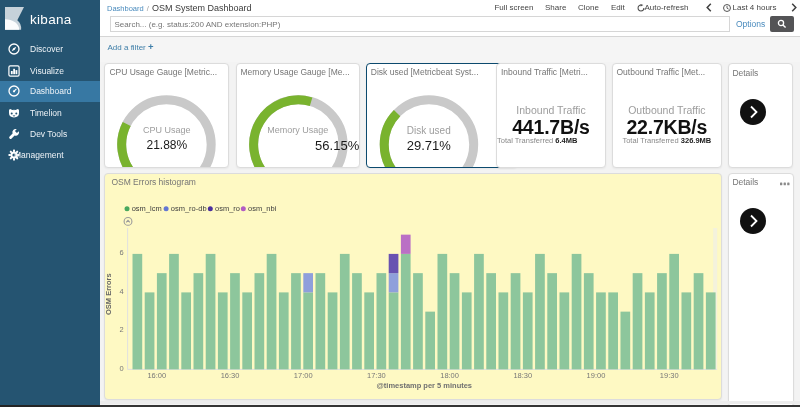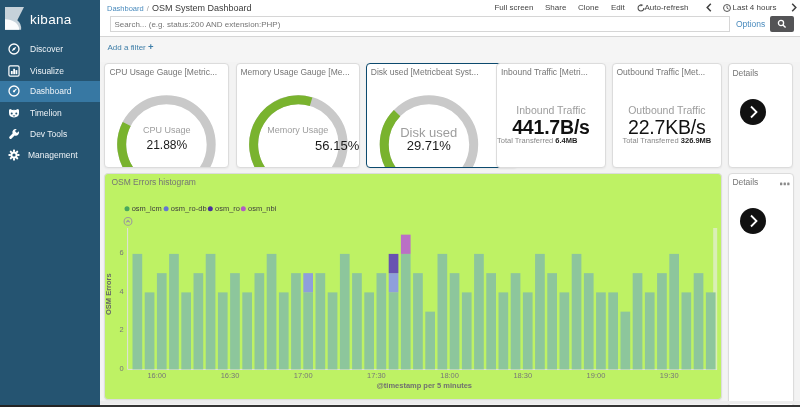--- a/index.html
+++ b/index.html
@@ -64,44 +64,44 @@
     </svg>
     <div style="position:absolute;left:0;top:61.1px;width:122.7px;text-align:center;font-size:9px;color:#9d9d9d">Memory Usage</div>
     <div style="position:absolute;left:0;top:73.4px;width:122.7px;text-align:right;font-size:13px;color:#1a1a1a">56.15%</div>
   </div>
 <div style="position:absolute;left:365.8px;top:63.4px;width:151px;height:104.6px;background:#fff;border:1px solid #0c4a6e;border-radius:4px;box-sizing:border-box;overflow:hidden;box-shadow:0 1px 2px rgba(0,0,0,0.05)">
     <div style="position:absolute;left:4px;top:3px;font-size:8.5px;color:#757575;white-space:nowrap">Disk used [Metricbeat Syst...</div>
     <svg style="position:absolute;left:0;top:0" width="123.9" height="102.6" viewBox="0 0 123.9 102.6">
       <path d="M30.3,112.2 A44.75,44.75 0 1 1 93.6,112.2" fill="none" stroke="#c9c9c9" stroke-width="9"></path>
       <path d="M30.3,112.2 A44.75,44.75 0 0 1 30.1,49.2" fill="none" stroke="#79b32e" stroke-width="9"></path>
     </svg>
-    <div style="position:absolute;left:0;top:61.1px;width:123.9px;text-align:center;font-size:13px;color:#9d9d9d">Disk used</div>
+    <div style="position:absolute;left:0;top:61.1px;width:123.9px;text-align:center;font-size:10px;color:#9d9d9d">Disk used</div>
     <div style="position:absolute;left:0;top:73.4px;width:123.9px;text-align:center;font-size:13px;color:#1a1a1a">29.71%</div>
   </div>
 <div style="position:absolute;left:496.0px;top:63.4px;width:110.0px;height:104.6px;background:#fff;border:1px solid #dcdcdc;border-radius:4px;box-sizing:border-box;overflow:hidden;box-shadow:0 1px 2px rgba(0,0,0,0.05)">
     <div style="position:absolute;left:4px;top:3px;font-size:8.5px;color:#757575;white-space:nowrap">Inbound Traffic [Metri...</div>
     <div style="position:absolute;left:0;top:39.6px;width:108.0px;text-align:center;font-size:10.5px;color:#9d9d9d">Inbound Traffic</div>
     <div style="position:absolute;left:0;top:51.6px;width:108.0px;text-align:center;font-size:19.5px;font-weight:bold;color:#111;letter-spacing:-0.2px">441.7B/s</div>
     <div style="position:absolute;left:0;top:71.2px;width:108.0px;text-align:left;font-size:7.5px;color:#8a8a8a">Total Transferred <b style="color:#222">6.4MB</b></div>
   </div>
 <div style="position:absolute;left:611.5px;top:63.4px;width:110.7px;height:104.6px;background:#fff;border:1px solid #dcdcdc;border-radius:4px;box-sizing:border-box;overflow:hidden;box-shadow:0 1px 2px rgba(0,0,0,0.05)">
     <div style="position:absolute;left:4px;top:3px;font-size:8.5px;color:#757575;white-space:nowrap">Outbound Traffic [Met...</div>
     <div style="position:absolute;left:0;top:39.6px;width:108.7px;text-align:center;font-size:10.5px;color:#9d9d9d">Outbound Traffic</div>
-    <div style="position:absolute;left:0;top:51.6px;width:108.7px;text-align:center;font-size:19.5px;font-weight:normal;color:#111;letter-spacing:-0.2px">22.7KB/s</div>
+    <div style="position:absolute;left:0;top:51.6px;width:108.7px;text-align:center;font-size:19.5px;font-weight:bold;color:#111;letter-spacing:-0.2px">22.7KB/s</div>
     <div style="position:absolute;left:0;top:71.2px;width:108.7px;text-align:center;font-size:7.5px;color:#8a8a8a">Total Transferred <b style="color:#222">326.9MB</b></div>
   </div>
 <div style="position:absolute;left:728.4px;top:63.4px;width:64.8px;height:104.6px;background:#fff;border:1px solid #dcdcdc;border-radius:4px;box-sizing:border-box;overflow:hidden;box-shadow:0 1px 2px rgba(0,0,0,0.05)">
     <div style="position:absolute;left:3px;top:3.5px;font-size:8.5px;color:#757575;white-space:nowrap">Details</div>
     <div style="position:absolute;left:10.8px;top:34.6px;width:26px;height:26px;border-radius:50%;background:#111">
       <svg width="26" height="26" viewBox="0 0 26 26" style="position:absolute;left:0;top:0">
         <path d="M11,7.5 L16.5,13 L11,18.5" fill="none" stroke="#fff" stroke-width="1.8"></path>
       </svg>
     </div>
   </div>
-<div style="position:absolute;left:104.4px;top:172.6px;width:617.8px;height:227.2px;background:#bef264;border:1px solid #dcdcdc;border-radius:4px;box-sizing:border-box;overflow:hidden;box-shadow:0 1px 2px rgba(0,0,0,0.05)">
+<div style="position:absolute;left:104.4px;top:172.6px;width:617.8px;height:227.2px;background:#fef9c3;border:1px solid #dcdcdc;border-radius:4px;box-sizing:border-box;overflow:hidden;box-shadow:0 1px 2px rgba(0,0,0,0.05)">
     <div style="position:absolute;left:6px;top:3.5px;font-size:8.5px;color:#757575;white-space:nowrap">OSM Errors histogram</div>
     <svg width="615.8" height="225.2" viewBox="0 0 615.8 225.2" style="position:absolute;left:0;top:0">
       <circle cx="22.0" cy="34.7" r="2.5" fill="#48a85e"></circle>
       <text x="26.7" y="37.4" font-size="7.5" fill="#3c3c3c">osm_lcm</text>
       <circle cx="61.1" cy="34.7" r="2.5" fill="#6377d3"></circle>
       <text x="65.8" y="37.4" font-size="7.5" fill="#3c3c3c">osm_ro-db</text>
       <circle cx="105.3" cy="34.7" r="2.5" fill="#4a2f9e"></circle>
       <text x="110.0" y="37.4" font-size="7.5" fill="#3c3c3c">osm_ro</text>
       <circle cx="138.3" cy="34.7" r="2.5" fill="#b25cc4"></circle>
       <text x="143.0" y="37.4" font-size="7.5" fill="#3c3c3c">osm_nbi</text>
@@ -248,14 +248,14 @@
           <rect x="5.0" y="0.5" width="2.0" height="2.4" rx="0.6" transform="rotate(0 6 6)"></rect>
           <rect x="5.0" y="0.5" width="2.0" height="2.4" rx="0.6" transform="rotate(45 6 6)"></rect>
           <rect x="5.0" y="0.5" width="2.0" height="2.4" rx="0.6" transform="rotate(90 6 6)"></rect>
           <rect x="5.0" y="0.5" width="2.0" height="2.4" rx="0.6" transform="rotate(135 6 6)"></rect>
           <rect x="5.0" y="0.5" width="2.0" height="2.4" rx="0.6" transform="rotate(180 6 6)"></rect>
           <rect x="5.0" y="0.5" width="2.0" height="2.4" rx="0.6" transform="rotate(225 6 6)"></rect>
           <rect x="5.0" y="0.5" width="2.0" height="2.4" rx="0.6" transform="rotate(270 6 6)"></rect>
           <rect x="5.0" y="0.5" width="2.0" height="2.4" rx="0.6" transform="rotate(315 6 6)"></rect>
         </g>
       </svg>
-      <span style="position:absolute;left:28px;top:50%;transform:translateY(-50%);font-size:8.5px;color:#eef3f7">Management</span>
+      <span style="position:absolute;left:14px;top:50%;transform:translateY(-50%);font-size:8.5px;color:#eef3f7">Management</span>
     </div>
   </div>
 </body></html>

